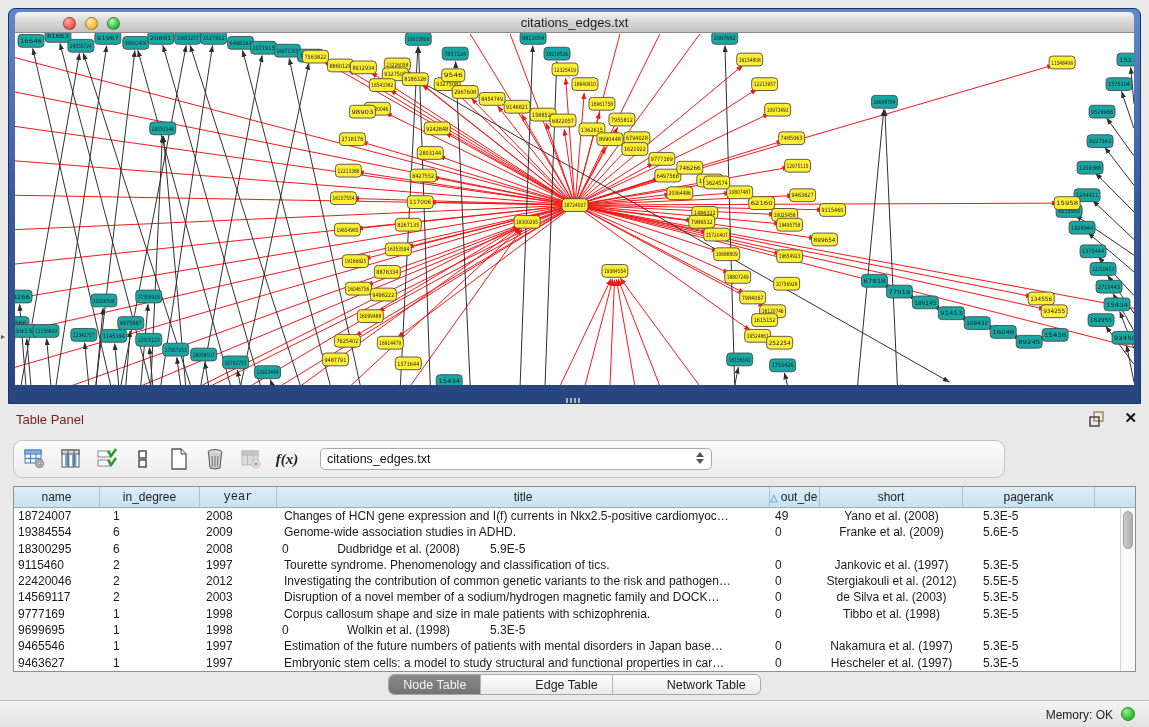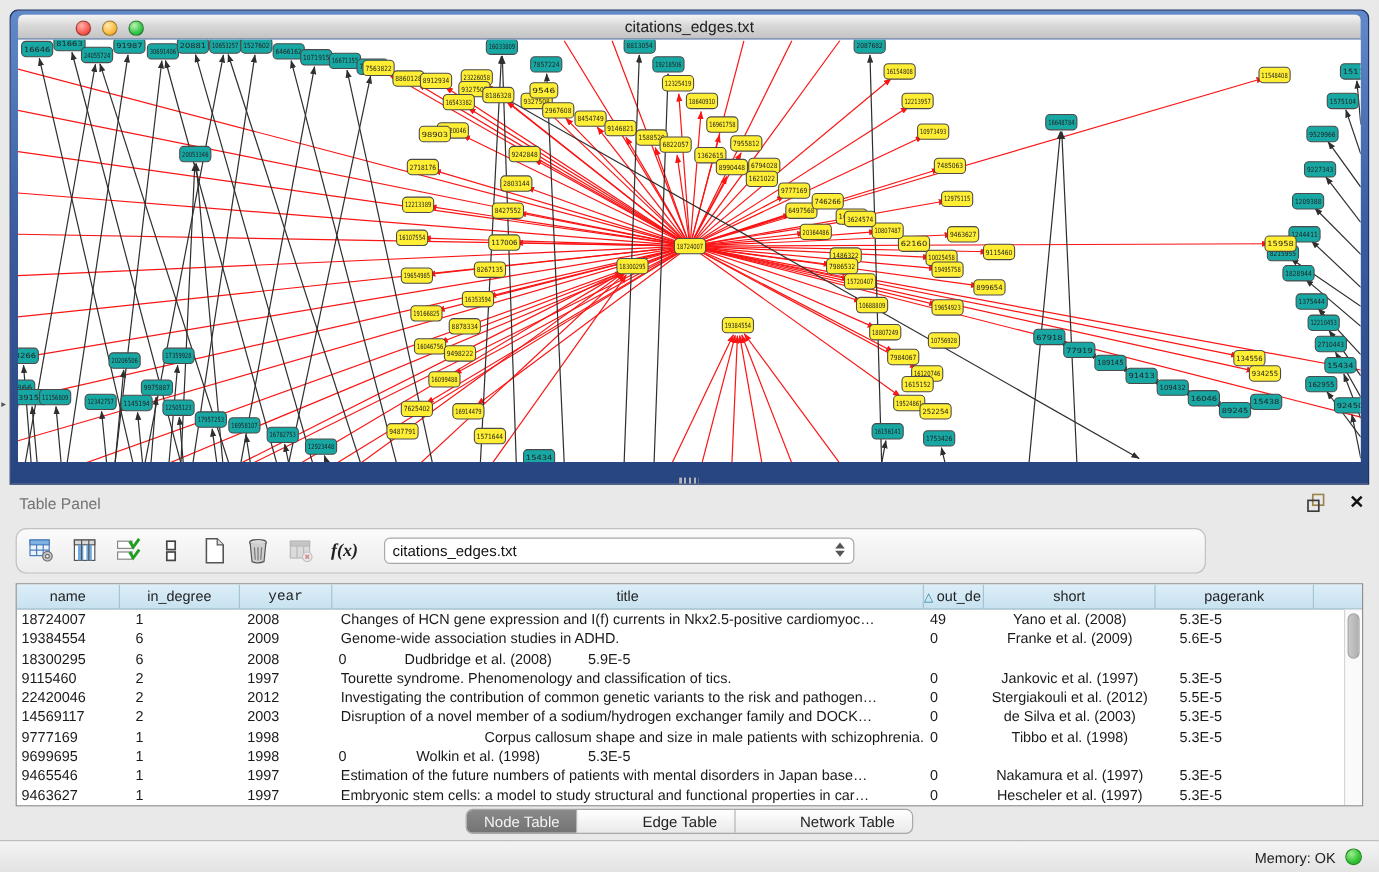--- a/index.html
+++ b/index.html
@@ -27,21 +27,21 @@
 
   
   .edge-arrow { position:absolute; left:1px; top:332px; font-size:8px; color:#555; }
 
   
   .grip { position:absolute; left:566px; top:398px; width:16px; height:5px;
     background:repeating-linear-gradient(90deg,#b5b5b5 0 2px,transparent 2px 4px); }
 
   
   .panel-titlebar { position:absolute; left:0; top:404px; width:1149px; height:30px; }
-  .panel-title { position:absolute; left:16px; top:8px; font-size:13px; color:#737373; }
+  .panel-title { position:absolute; left:16px; top:8px; font-size:13px; color:#7f1d1d; }
   .panel-float { position:absolute; right:44px; top:7px; width:16px; height:16px; cursor:pointer; }
   .panel-close { position:absolute; right:12px; top:5px; font-size:15px; font-weight:bold;
     color:#111; cursor:pointer; }
 
   .toolbar { position:absolute; left:13px; top:440px; width:992px; height:38px;
     background:linear-gradient(180deg,#fbfbfb,#ececec);
     border:1px solid #c2c2c2; border-radius:9px;
     display:flex; align-items:center; gap:10px; padding:0 8px; }
   .tool-btn { width:26px; height:26px; display:flex; align-items:center; justify-content:center;
     border-radius:4px; }
@@ -967,30 +967,30 @@
           <div class="td" style="width: 77px; text-align: left; padding-left: 6px;">2012</div>
           <div class="td" style="width: 493px; text-align: left; padding-left: 7px;">Investigating the contribution of common genetic variants to the risk and pathogen…</div>
           <div class="td" style="width: 50px; text-align: left; padding-left: 5px;">0</div>
           <div class="td" style="width: 143px; text-align: center; padding-left: 0px;">Stergiakouli et al. (2012)</div>
           <div class="td" style="width: 132px; text-align: left; padding-left: 20px;">5.5E-5</div>
         </div>
         <div class="tr">
           <div class="td" style="width: 86px; text-align: left; padding-left: 4px;">14569117</div>
           <div class="td" style="width: 100px; text-align: left; padding-left: 13px;">2</div>
           <div class="td" style="width: 77px; text-align: left; padding-left: 6px;">2003</div>
-          <div class="td" style="width: 493px; text-align: left; padding-left: 7px;">Disruption of a novel member of a sodium/hydrogen exchanger family and DOCK…</div>
+          <div class="td" style="width: 493px; text-align: left; padding-left: 7px;">Disruption of a novel member of a sodium/hydrogen magnetic family and DOCK…</div>
           <div class="td" style="width: 50px; text-align: left; padding-left: 5px;">0</div>
           <div class="td" style="width: 143px; text-align: center; padding-left: 0px;">de Silva et al. (2003)</div>
           <div class="td" style="width: 132px; text-align: left; padding-left: 20px;">5.3E-5</div>
         </div>
         <div class="tr">
           <div class="td" style="width: 86px; text-align: left; padding-left: 4px;">9777169</div>
           <div class="td" style="width: 100px; text-align: left; padding-left: 13px;">1</div>
           <div class="td" style="width: 77px; text-align: left; padding-left: 6px;">1998</div>
-          <div class="td" style="width: 493px; text-align: right; padding-left: 7px;">Corpus callosum shape and size in male patients with schizophrenia.</div>
+          <div class="td" style="width: 493px; text-align: left; padding-left: 7px;">Corpus callosum shape and size in male patients with schizophrenia.</div>
           <div class="td" style="width: 50px; text-align: left; padding-left: 5px;">0</div>
           <div class="td" style="width: 143px; text-align: center; padding-left: 0px;">Tibbo et al. (1998)</div>
           <div class="td" style="width: 132px; text-align: left; padding-left: 20px;">5.3E-5</div>
         </div>
         <div class="tr">
           <div class="td" style="width: 86px; text-align: left; padding-left: 4px;">9699695</div>
           <div class="td" style="width: 100px; text-align: left; padding-left: 13px;">1</div>
           <div class="td" style="width: 77px; text-align: left; padding-left: 6px;">1998</div>
           <div class="td" style="width: 50px; text-align: left; padding-left: 5px;">0</div>
           <div class="td" style="width: 143px; text-align: center; padding-left: 0px;">Wolkin et al. (1998)</div>

